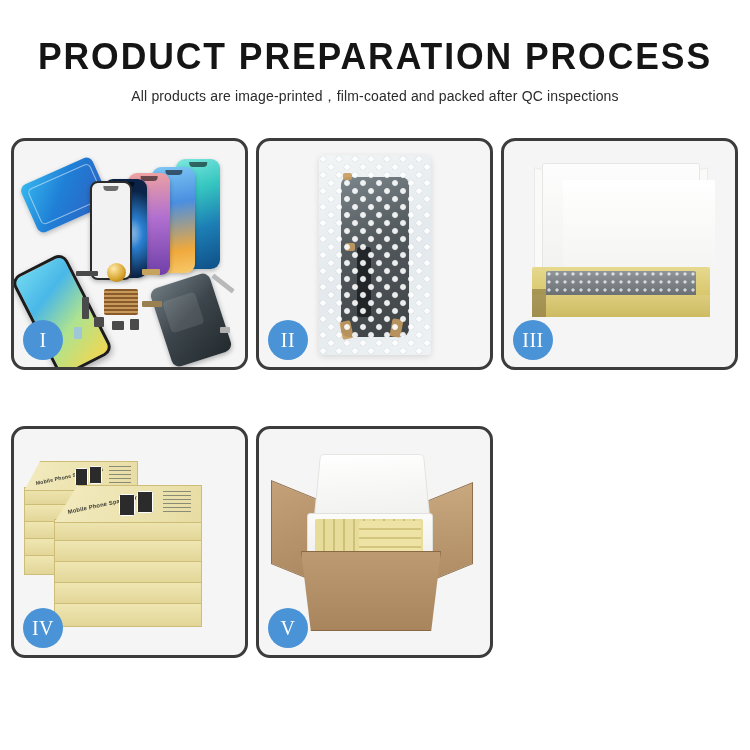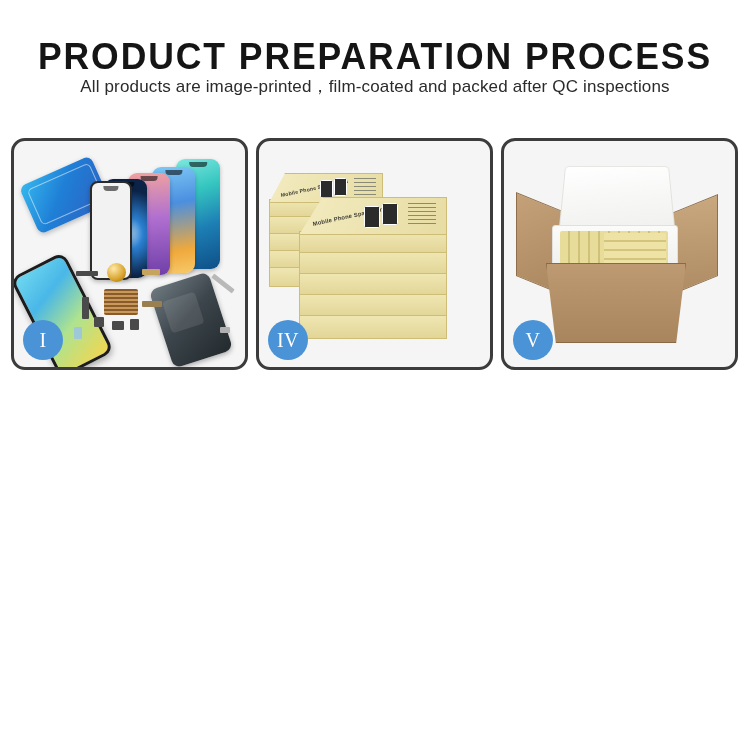--- a/index.html
+++ b/index.html
@@ -16,21 +16,22 @@
   .title{
     font-size:37px;
     font-weight:bold;
     letter-spacing:2.0px;
     color:#151515;
     line-height:1.0;
     transform:scaleX(0.96);
     white-space:nowrap;
   }
   .subtitle{
-    font-size:17px;
+    margin-top:13px;
+    font-size:14px;
     color:#2b2b2b;
     letter-spacing:0.15px;
     white-space:nowrap;
   }
 
   
   .grid{
     position:absolute;
     left:11px;top:138px;
     width:728px;height:552px;
@@ -313,21 +314,51 @@
         <div class="sp" style="left:98px;top:180px;width:12px;height:9px;"></div>
         <div class="sp" style="left:116px;top:178px;width:9px;height:11px;"></div>
         <div class="sp" style="left:128px;top:160px;width:20px;height:6px;background:#9a8050;"></div>
         <div class="sp" style="left:60px;top:186px;width:8px;height:12px;background:#9fc8d6;"></div>
         <div class="sp" style="left:196px;top:140px;width:26px;height:5px;background:#b9b9b9;transform:rotate(38deg);"></div>
         <div class="sp" style="left:206px;top:186px;width:10px;height:6px;background:#b0b0b0;"></div>
       </div>
       <div class="badge">I</div>
     </div>
 
-
+    <div class="panel p2">
+      <div class="stage">
+        <div class="bag">
+          <div class="item"></div>
+          <div class="flex1"></div>
+          <div class="tan" style="left:24px;top:18px;width:9px;height:7px;"></div>
+          <div class="tan" style="left:26px;top:88px;width:10px;height:8px;"></div>
+          <div class="tan" style="left:22px;top:166px;width:11px;height:18px;transform:rotate(-12deg);"></div>
+          <div class="tan" style="left:72px;top:164px;width:11px;height:18px;transform:rotate(10deg);"></div>
+          <div class="bubbles"></div>
+        </div>
+      </div>
+      <div class="badge">II</div>
+    </div>
+
+    <div class="panel p3">
+      <div class="stage">
+        <div class="boxwrap">
+          <div class="flapL"></div>
+          <div class="flapR"></div>
+          <div class="lidback">
+            <div class="foam"></div>
+          </div>
+          <div class="tray"></div>
+          <div class="contents"></div>
+          <div class="trayfront"></div>
+          <div class="traycorner"></div>
+        </div>
+      </div>
+      <div class="badge">III</div>
+    </div>
 
     <div class="panel p4">
       <div class="stage">
         <div class="stack">
 
           <div class="bx" style="left:2px;top:34px;width:112px;height:17px;"></div>
           <div class="bx" style="left:2px;top:51px;width:112px;height:17px;"></div>
           <div class="bx" style="left:2px;top:68px;width:112px;height:17px;"></div>
           <div class="bx" style="left:2px;top:85px;width:112px;height:17px;"></div>
           <div class="bx" style="left:2px;top:102px;width:112px;height:18px;"></div>

